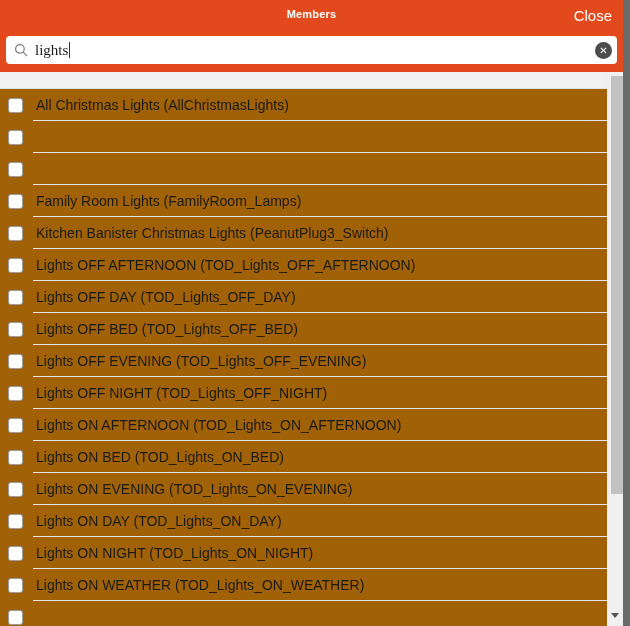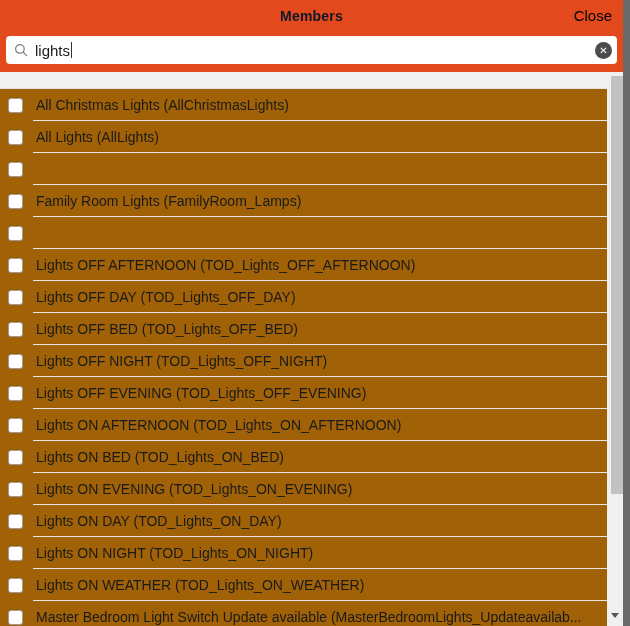--- a/index.html
+++ b/index.html
@@ -8,27 +8,27 @@
     --outer_strip:#6a6a6a;
     --row_text:#1a1a1a;
   }
   *{margin:0;padding:0;box-sizing:border-box;font-family:"Liberation Sans",sans-serif;}
   html,body{width:630px;height:626px;overflow:hidden;background:#fff;}
   .screen{position:relative;width:630px;height:626px;overflow:hidden;background:#f1f1f1;}
 
   
   .header{position:absolute;top:0;left:0;width:623px;height:72px;background:var(--accent);}
   .title{position:absolute;top:8px;left:0;width:100%;text-align:center;
-         color:#0f172a;font-size:14px;font-weight:bold;letter-spacing:.2px;}
+         color:#ffffff;font-size:11px;font-weight:bold;letter-spacing:.2px;}
   .close{position:absolute;top:7px;right:11px;background:none;border:none;
-         color:#000000;font-size:15px;cursor:pointer;}
+         color:#ffffff;font-size:15px;cursor:pointer;}
   .search{position:absolute;top:36px;left:6px;width:611px;height:28px;background:#fff;
           border-radius:4px;display:flex;align-items:center;padding:0 5px 0 8px;}
   .mag{flex:none;display:block;}
-  .stext{margin-left:6px;font-size:15px;color:#1a1a1a;}
+  .stext{margin-left:6px;font-size:15px;color:#1a1a1a;font-family:Liberation Serif, serif;}
   .cursor{width:1px;height:16px;background:#333;margin-left:1px;}
   .clear{margin-left:auto;width:17px;height:17px;border-radius:50%;background:#4c4c4c;
          border:none;color:#fff;font-size:10px;line-height:15px;text-align:center;
          cursor:pointer;display:flex;align-items:center;justify-content:center;flex:none;}
 
   
   .list-area{position:absolute;top:72px;left:0;width:607px;bottom:0;overflow:hidden;
              background:#f1f1f1;padding-top:16px;}
   .list{border-top:1px solid #e2e2e2;}
   .row{position:relative;height:32px;background:#a16207;display:flex;align-items:center;}
@@ -71,59 +71,59 @@
 
   <div class="list-area">
     <div class="list">
   <div class="row">
     <span class="cb"></span>
     <span class="lbl">All Christmas Lights (AllChristmasLights)</span>
   </div>
 
   <div class="row">
     <span class="cb"></span>
-    <span class="lbl">All Lights (AllLights)</span>
   </div>
 
   <div class="row">
     <span class="cb"></span>
   </div>
 
   <div class="row">
     <span class="cb"></span>
     <span class="lbl">Family Room Lights (FamilyRoom_Lamps)</span>
   </div>
 
   <div class="row">
     <span class="cb"></span>
+    <span class="lbl">Kitchen Banister Christmas Lights (PeanutPlug3_Switch)</span>
   </div>
 
   <div class="row">
     <span class="cb"></span>
     <span class="lbl">Lights OFF AFTERNOON (TOD_Lights_OFF_AFTERNOON)</span>
   </div>
 
   <div class="row">
     <span class="cb"></span>
     <span class="lbl">Lights OFF DAY (TOD_Lights_OFF_DAY)</span>
   </div>
 
   <div class="row">
     <span class="cb"></span>
     <span class="lbl">Lights OFF BED (TOD_Lights_OFF_BED)</span>
   </div>
 
   <div class="row">
     <span class="cb"></span>
-    <span class="lbl">Lights OFF NIGHT (TOD_Lights_OFF_NIGHT)</span>
+    <span class="lbl">Lights OFF EVENING (TOD_Lights_OFF_EVENING)</span>
   </div>
 
   <div class="row">
     <span class="cb"></span>
-    <span class="lbl">Lights OFF EVENING (TOD_Lights_OFF_EVENING)</span>
+    <span class="lbl">Lights OFF NIGHT (TOD_Lights_OFF_NIGHT)</span>
   </div>
 
   <div class="row">
     <span class="cb"></span>
     <span class="lbl">Lights ON AFTERNOON (TOD_Lights_ON_AFTERNOON)</span>
   </div>
 
   <div class="row">
     <span class="cb"></span>
     <span class="lbl">Lights ON BED (TOD_Lights_ON_BED)</span>
@@ -144,21 +144,20 @@
     <span class="lbl">Lights ON NIGHT (TOD_Lights_ON_NIGHT)</span>
   </div>
 
   <div class="row">
     <span class="cb"></span>
     <span class="lbl">Lights ON WEATHER (TOD_Lights_ON_WEATHER)</span>
   </div>
 
   <div class="row">
     <span class="cb"></span>
-    <span class="lbl">Master Bedroom Light Switch Update available (MasterBedroomLights_Updateavailab...</span>
   </div>
 </div>
   </div>
 
   <div class="vscroll">
     <div class="thumb"></div>
     <div class="down-arrow"></div>
   </div>
 
   <div class="outer-strip"></div>

